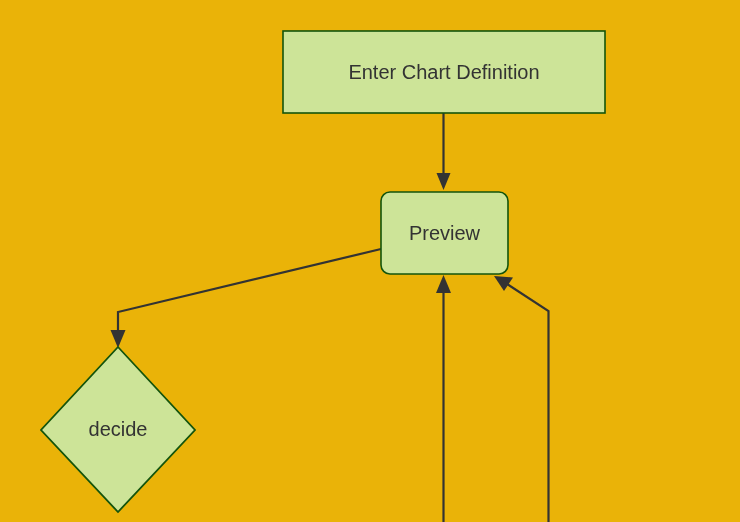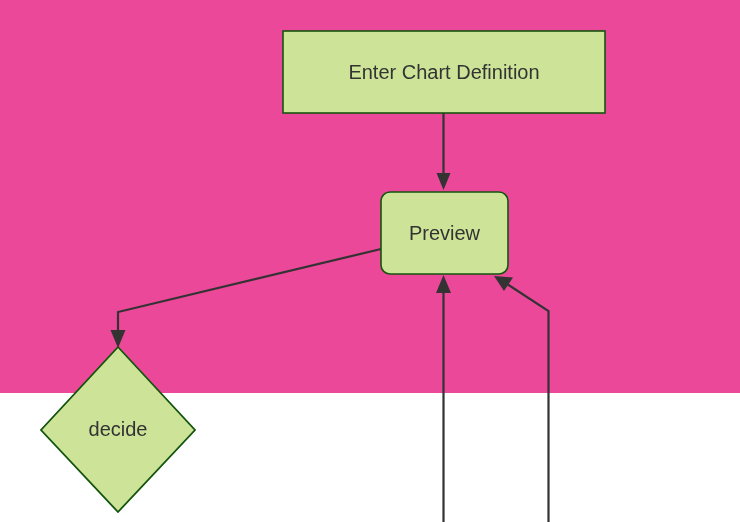--- a/index.html
+++ b/index.html
@@ -9,22 +9,22 @@
   }
   body {
     width: 740px;
     height: 522px;
     overflow: hidden;
     font-family: "Liberation Sans", sans-serif;
   }
   #diagram-root {
     position: relative;
     width: 740px;
-    height: 393px;
-    background: #ec4899;
+    height: 522px;
+    background: #eab308;
   }
   svg.flowchart {
     display: block;
     width: 740px;
     height: 522px;
   }
   .node-shape {
     fill: #cde498;
     stroke: #13540c;
     stroke-width: 1.6px;

